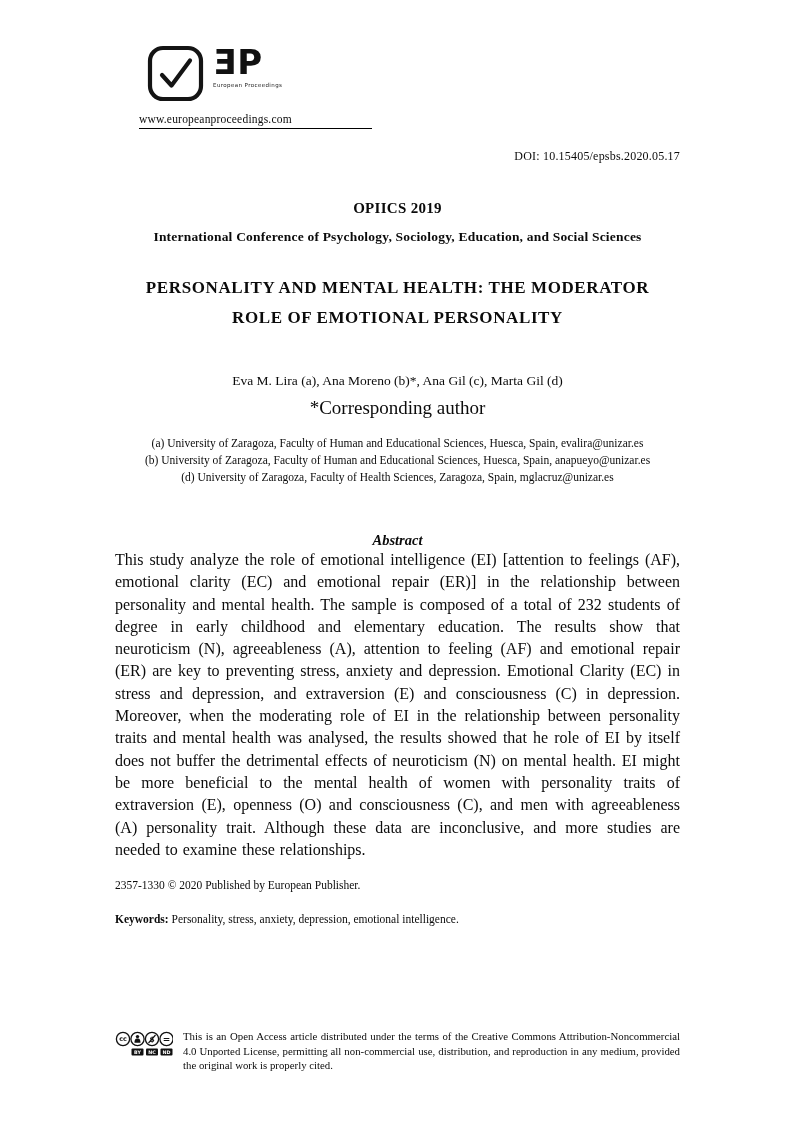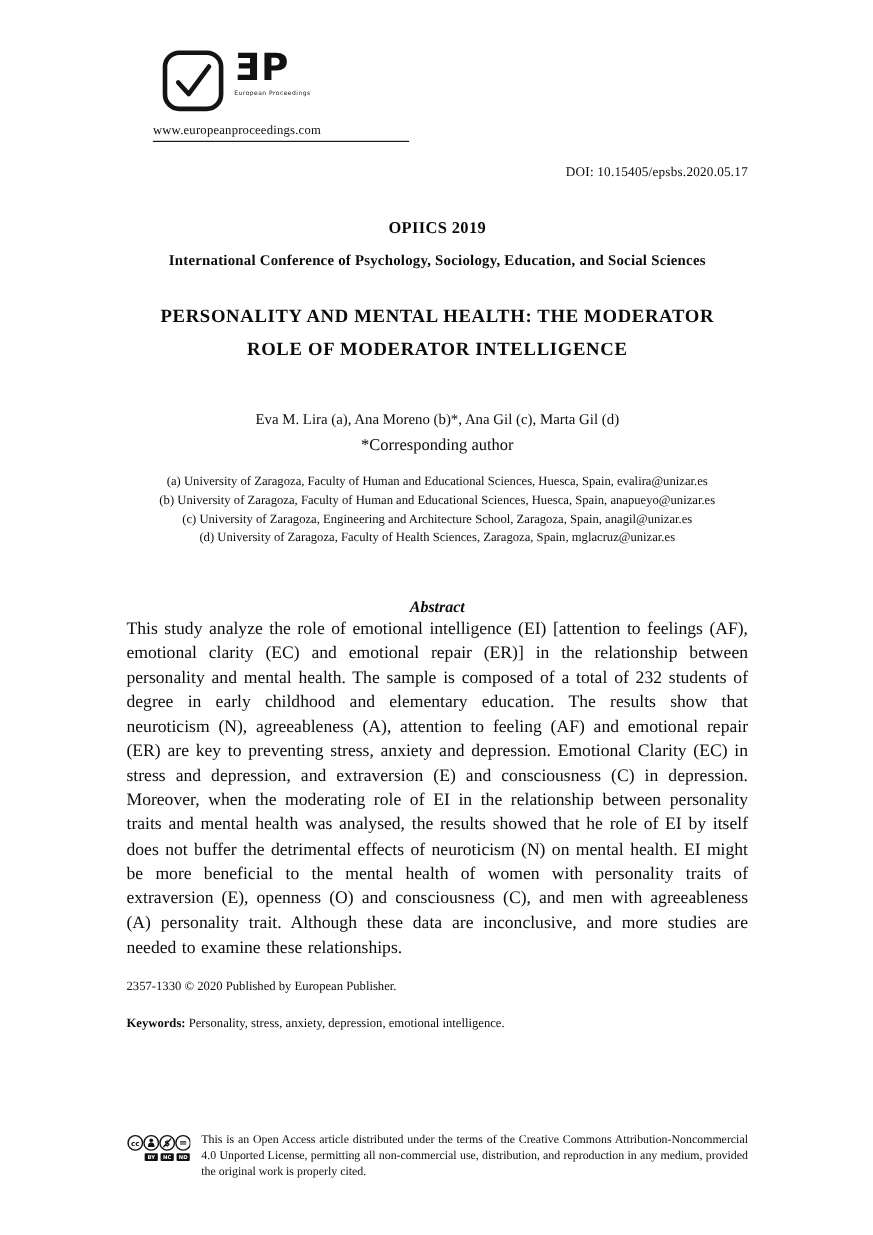--- a/index.html
+++ b/index.html
@@ -50,21 +50,21 @@
 
   .doi-line { text-align: right; font-size: 12px; margin-top: 20px; letter-spacing: 0.2px; }
 
   
   .conf-acronym { text-align: center; font-size: 15px; font-weight: bold; margin-top: 36px; letter-spacing: 0.3px; }
   .conf-name { text-align: center; font-size: 13.5px; font-weight: bold; margin-top: 12px; letter-spacing: 0.2px; }
 
   .article-title { text-align: center; font-weight: bold; font-size: 17px; line-height: 30px; margin-top: 28px; letter-spacing: 0.6px; }
 
   .authors { text-align: center; font-size: 13.5px; margin-top: 40px; }
-  .corresponding { text-align: center; font-size: 15px; margin-top: 8px; }
+  .corresponding { text-align: center; font-size: 19px; margin-top: 8px; }
 
   .affiliations { text-align: center; font-size: 11.5px; margin-top: 16px; line-height: 17px; }
 
   
   .abstract-heading { text-align: center; font-size: 14.5px; font-weight: bold; font-style: italic; margin-top: 46px; }
   .abstract-text {
     font-size: 16px;
     line-height: 22.3px;
     text-align: justify;
     word-spacing: 1px;
@@ -109,30 +109,29 @@
 
     </div>
 
     <div class="doi-line">DOI: 10.15405/epsbs.2020.05.17</div>
 
     <div class="conf-acronym">OPIICS 2019</div>
     <div class="conf-name">International Conference of Psychology, Sociology, Education, and Social Sciences</div>
 
     <div class="article-title">
       <div>PERSONALITY AND MENTAL HEALTH: THE MODERATOR</div>
-      <div>ROLE OF MODERATOR INTELLIGENCE</div>
+      <div>ROLE OF EMOTIONAL PERSONALITY</div>
     </div>
 
     <div class="authors">Eva M. Lira (a), Ana Moreno (b)*, Ana Gil (c), Marta Gil (d)</div>
     <div class="corresponding">*Corresponding author</div>
 
     <div class="affiliations">
       <div>(a) University of Zaragoza, Faculty of Human and Educational Sciences, Huesca, Spain, evalira@unizar.es</div>
       <div>(b) University of Zaragoza, Faculty of Human and Educational Sciences, Huesca, Spain, anapueyo@unizar.es</div>
-      <div>(c) University of Zaragoza, Engineering and Architecture School, Zaragoza, Spain, anagil@unizar.es</div>
       <div>(d) University of Zaragoza, Faculty of Health Sciences, Zaragoza, Spain, mglacruz@unizar.es</div>
     </div>
 
     <div class="abstract-heading">Abstract</div>
     <div class="abstract-text">This study analyze the role of emotional intelligence (EI) [attention to feelings (AF), emotional clarity (EC) and emotional repair (ER)] in the relationship between personality and mental health. The sample is composed of a total of 232 students of degree in early childhood and elementary education. The results show that neuroticism (N), agreeableness (A), attention to feeling (AF) and emotional repair (ER) are key to preventing stress, anxiety and depression. Emotional Clarity (EC) in stress and depression, and extraversion (E) and consciousness (C) in depression. Moreover, when the moderating role of EI in the relationship between personality traits and mental health was analysed, the results showed that he role of EI by itself does not buffer the detrimental effects of neuroticism (N) on mental health. EI might be more beneficial to the mental health of women with personality traits of extraversion (E), openness (O) and consciousness (C), and men with agreeableness (A) personality trait. Although these data are inconclusive, and more studies are needed to examine these relationships.</div>
 
     <div class="copyright-line">2357-1330 © 2020 Published by European Publisher.</div>
 
     <div class="keywords-line">
       <span class="keywords-label">Keywords:</span><span> Personality, stress, anxiety, depression, emotional intelligence.</span>

